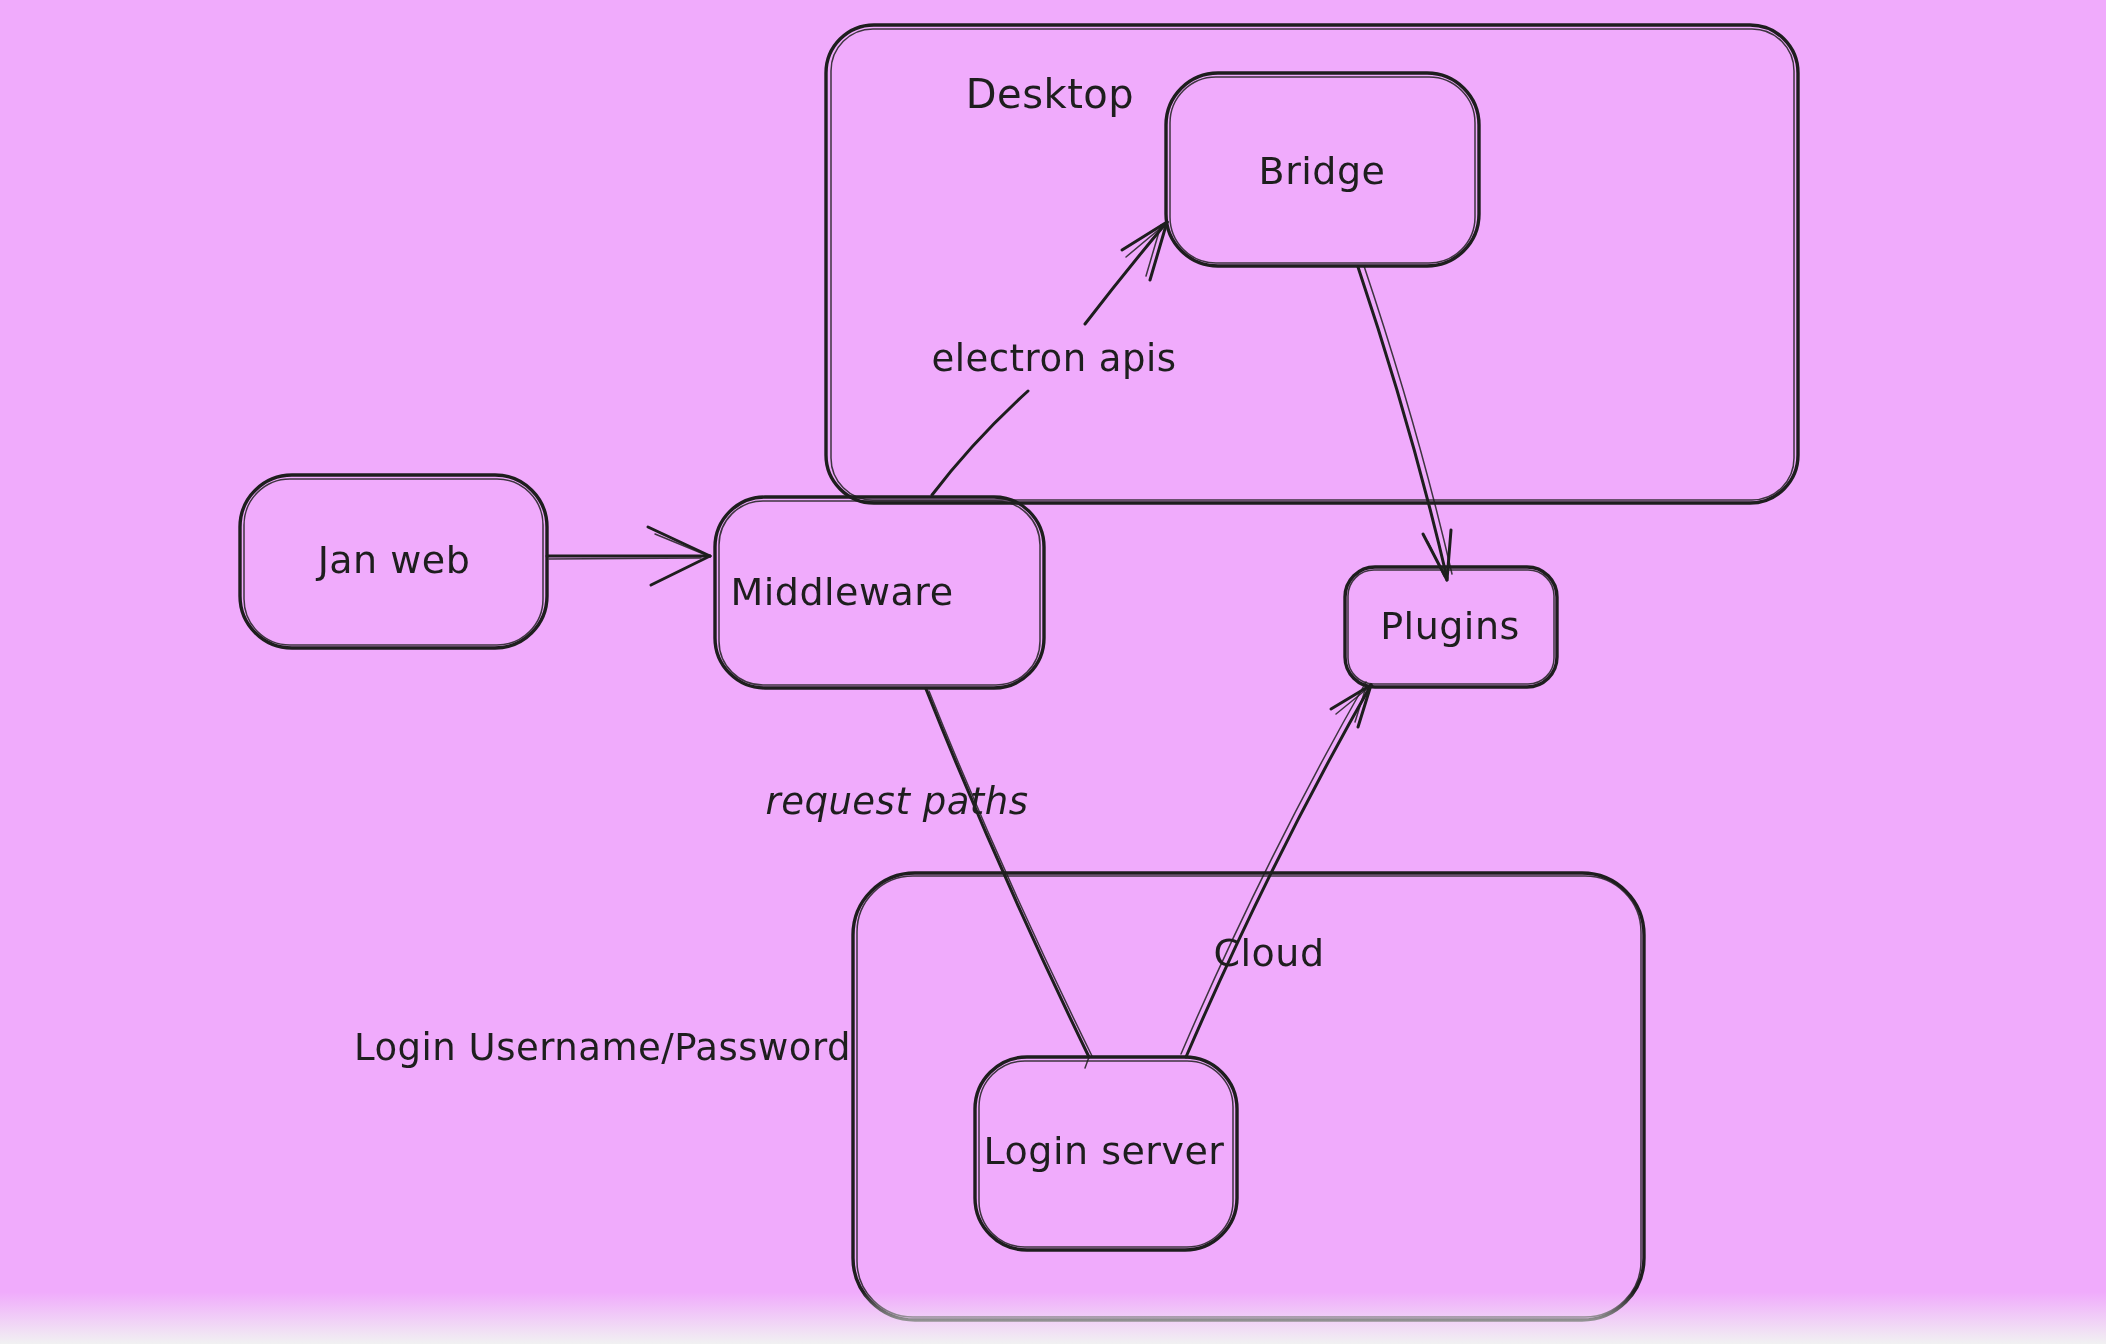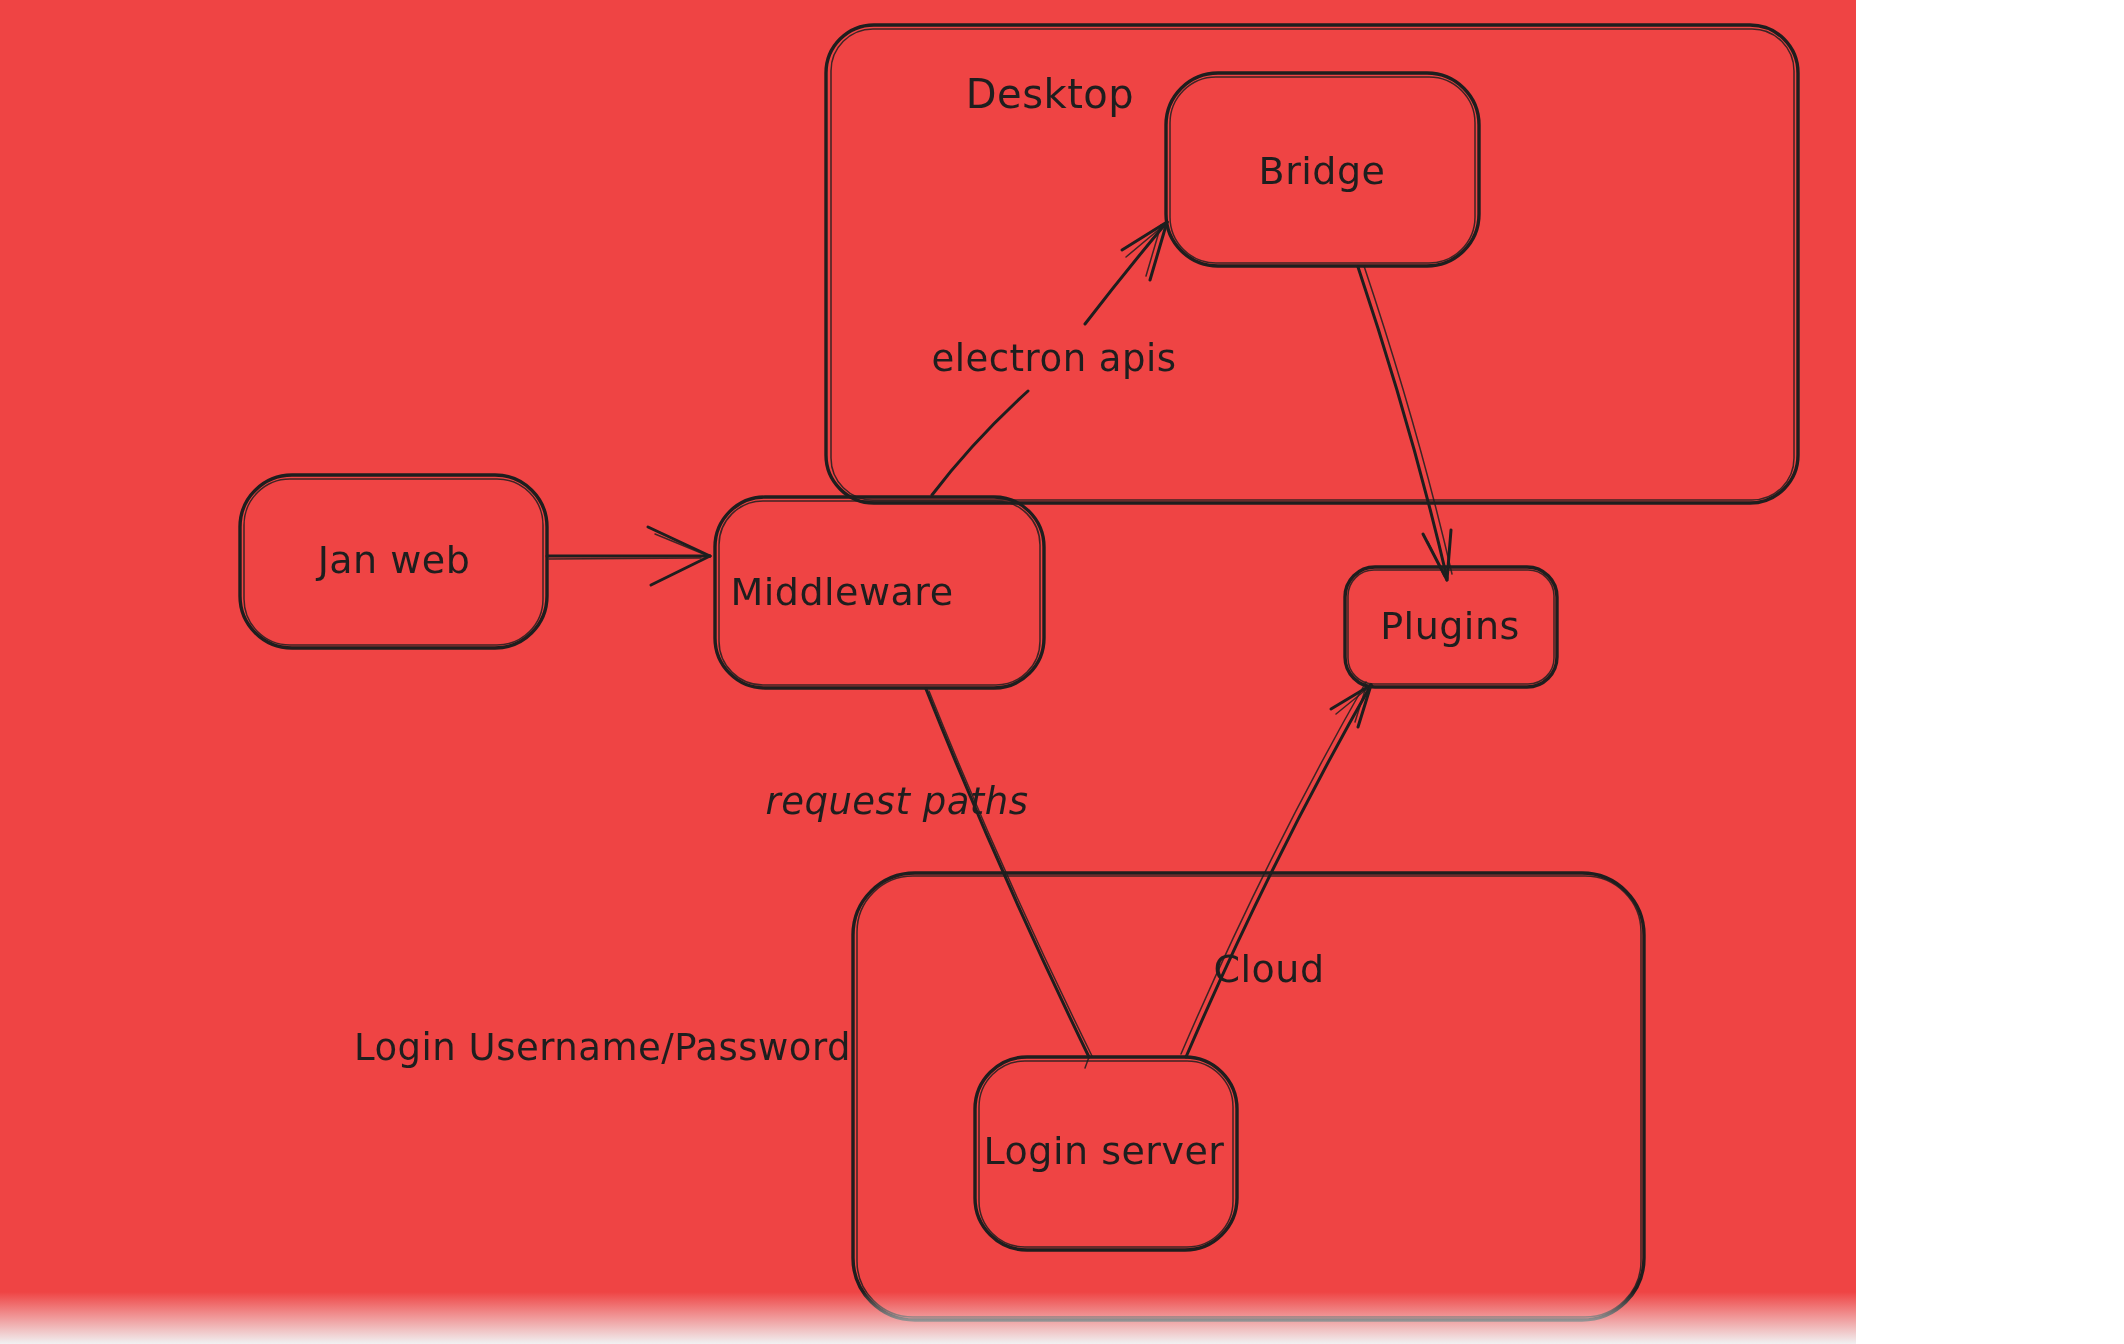--- a/index.html
+++ b/index.html
@@ -2,23 +2,23 @@
 <html><head>
 <meta charset="utf-8">
 <style>
   html, body {
     margin: 0;
     padding: 0;
     background: #ffffff;
   }
   .stage {
     position: relative;
-    width: 1856px;
+    width: 2106px;
     height: 1344px;
-    background: #ef4444;
+    background: #f0abfc;
     overflow: hidden;
     font-family: "DejaVu Sans", "Liberation Sans", sans-serif;
   }
   .stage svg {
     position: absolute;
     left: 0;
     top: 0;
   }
   .stroke-main {
     fill: none;
@@ -142,21 +142,21 @@
       <path d="M1186,1057 Q1270,862 1371,685" class="edge-main"></path>
       <path d="M1181,1054 Q1265,859 1366,682" class="stroke-ghost"></path>
       <path d="M1371,685 L1331,709" class="edge-main"></path>
       <path d="M1371,685 L1358,727" class="edge-main"></path>
       <path d="M1368,688 L1336,714" class="stroke-ghost"></path>
       <path d="M1366,687 L1355,722" class="stroke-ghost"></path>
     </g>
   </svg>
 
   <div class="lbl frame-label" style="left:1050px; top:94px;">Desktop</div>
-  <div class="lbl" style="left:1269px; top:954px;margin-top:16px;">Cloud</div>
+  <div class="lbl" style="left:1269px; top:954px;">Cloud</div>
 
   <div class="lbl" style="left:394px; top:561px;">Jan web</div>
   <div class="lbl" style="left:842px; top:593px;">Middleware</div>
   <div class="lbl" style="left:1322px; top:172px;">Bridge</div>
   <div class="lbl" style="left:1450px; top:627px;">Plugins</div>
   <div class="lbl" style="left:1104px; top:1152px;">Login server</div>
 
   <div class="lbl small" style="left:1054px; top:359px;">electron apis</div>
   <div class="lbl small" style="left:897px; top:802px;font-style:italic;">request paths</div>
 

